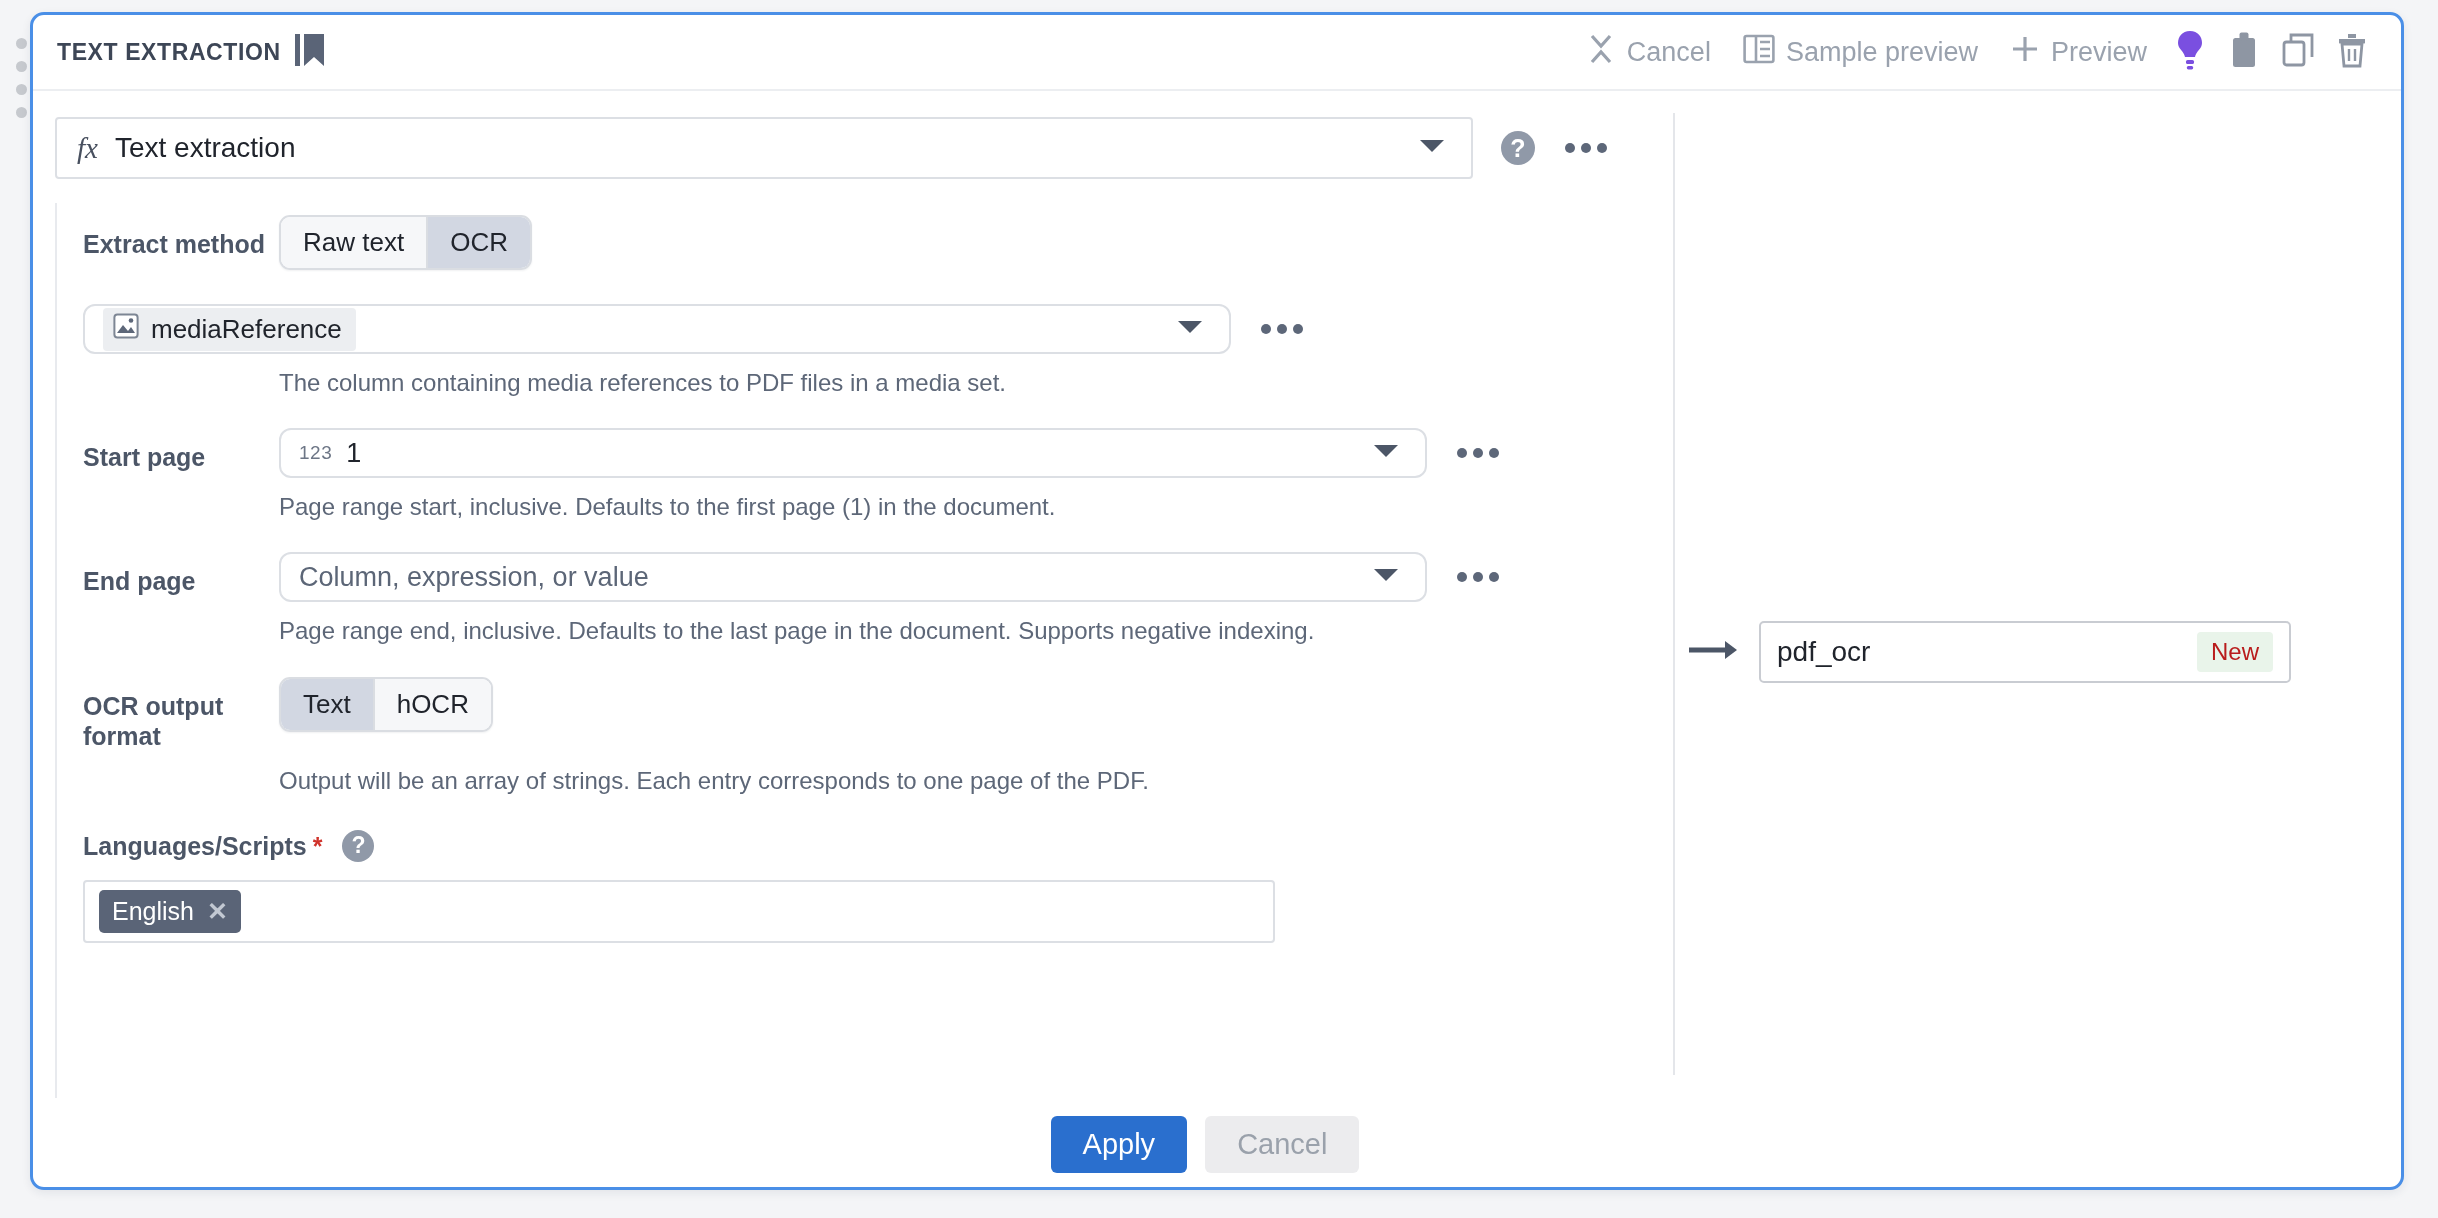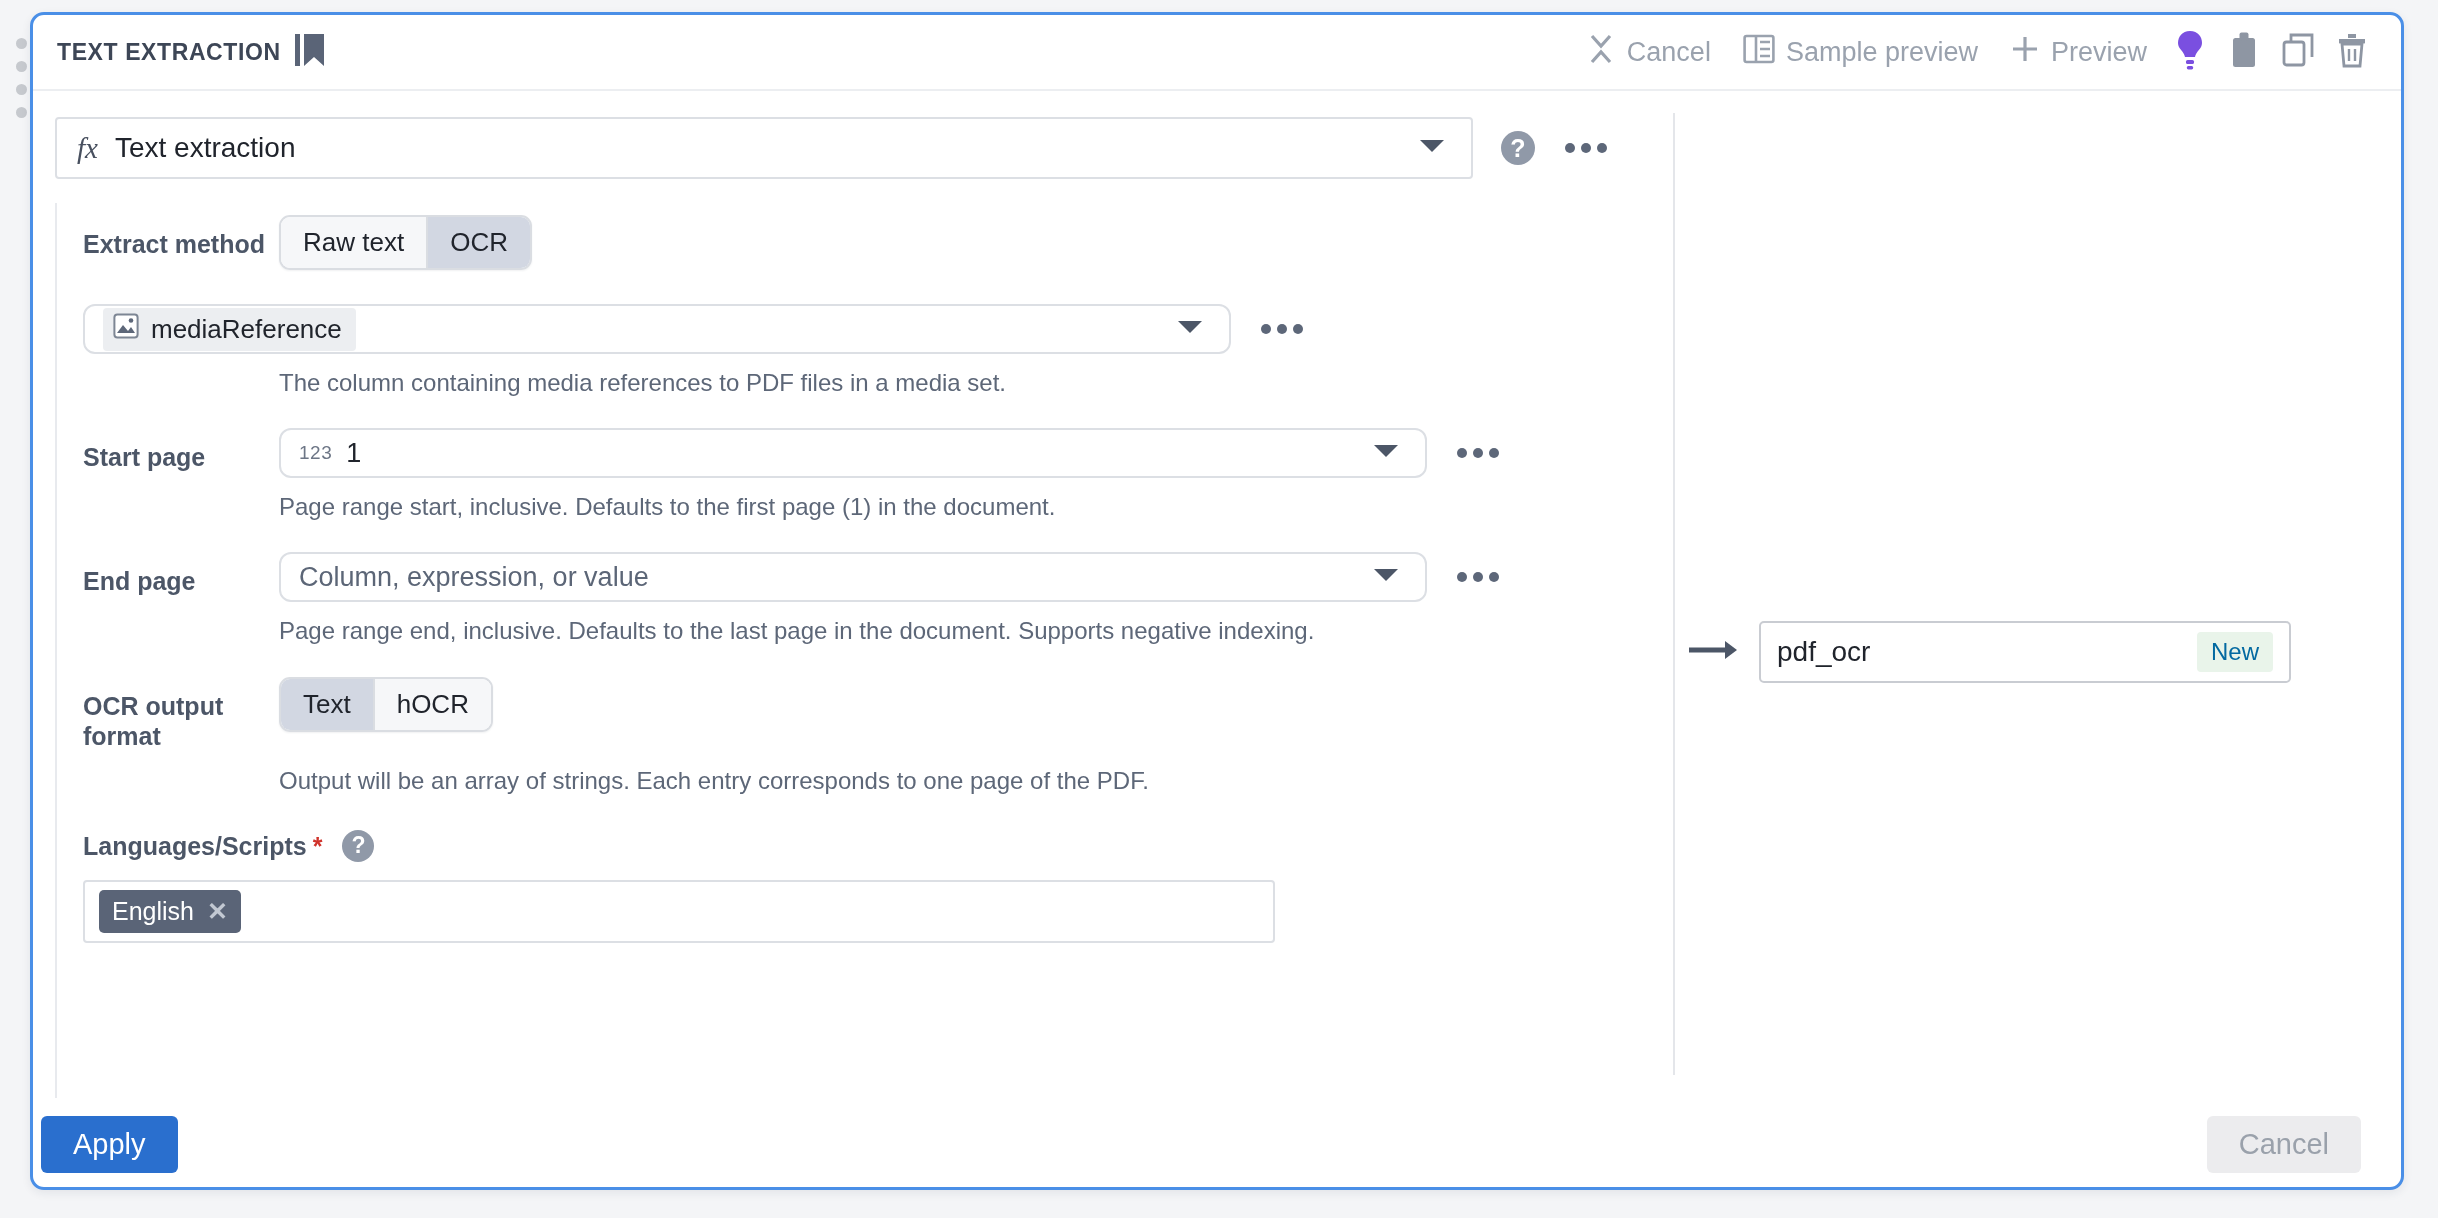--- a/index.html
+++ b/index.html
@@ -333,34 +333,34 @@
     background: #fff;
     display: flex;
     align-items: center;
     padding: 0 16px;
     cursor: text;
   }
   .out-name { font-size: 28px; color: #20242c; }
   .badge-new {
     margin-left: auto;
     background: #e9f4ea;
-    color: #0369a1;
+    color: #b91c1c;
     font-size: 24px;
     border-radius: 4px;
     padding: 6px 14px;
   }
 
   
   .card-footer {
     height: 76px;
     display: flex;
     align-items: center;
-    justify-content: space-between;
+    justify-content: center;
     gap: 18px;
-    padding: 0 40px 14px 8px;
+    padding: 0 40px 14px 16px;
   }
   .btn {
     font-size: 29px;
     border-radius: 6px;
     padding: 12px 32px;
     cursor: pointer;
     border: none;
     font-family: "Liberation Sans", sans-serif;
   }
   .btn-primary { background: #2a6fce; color: #fff; }

